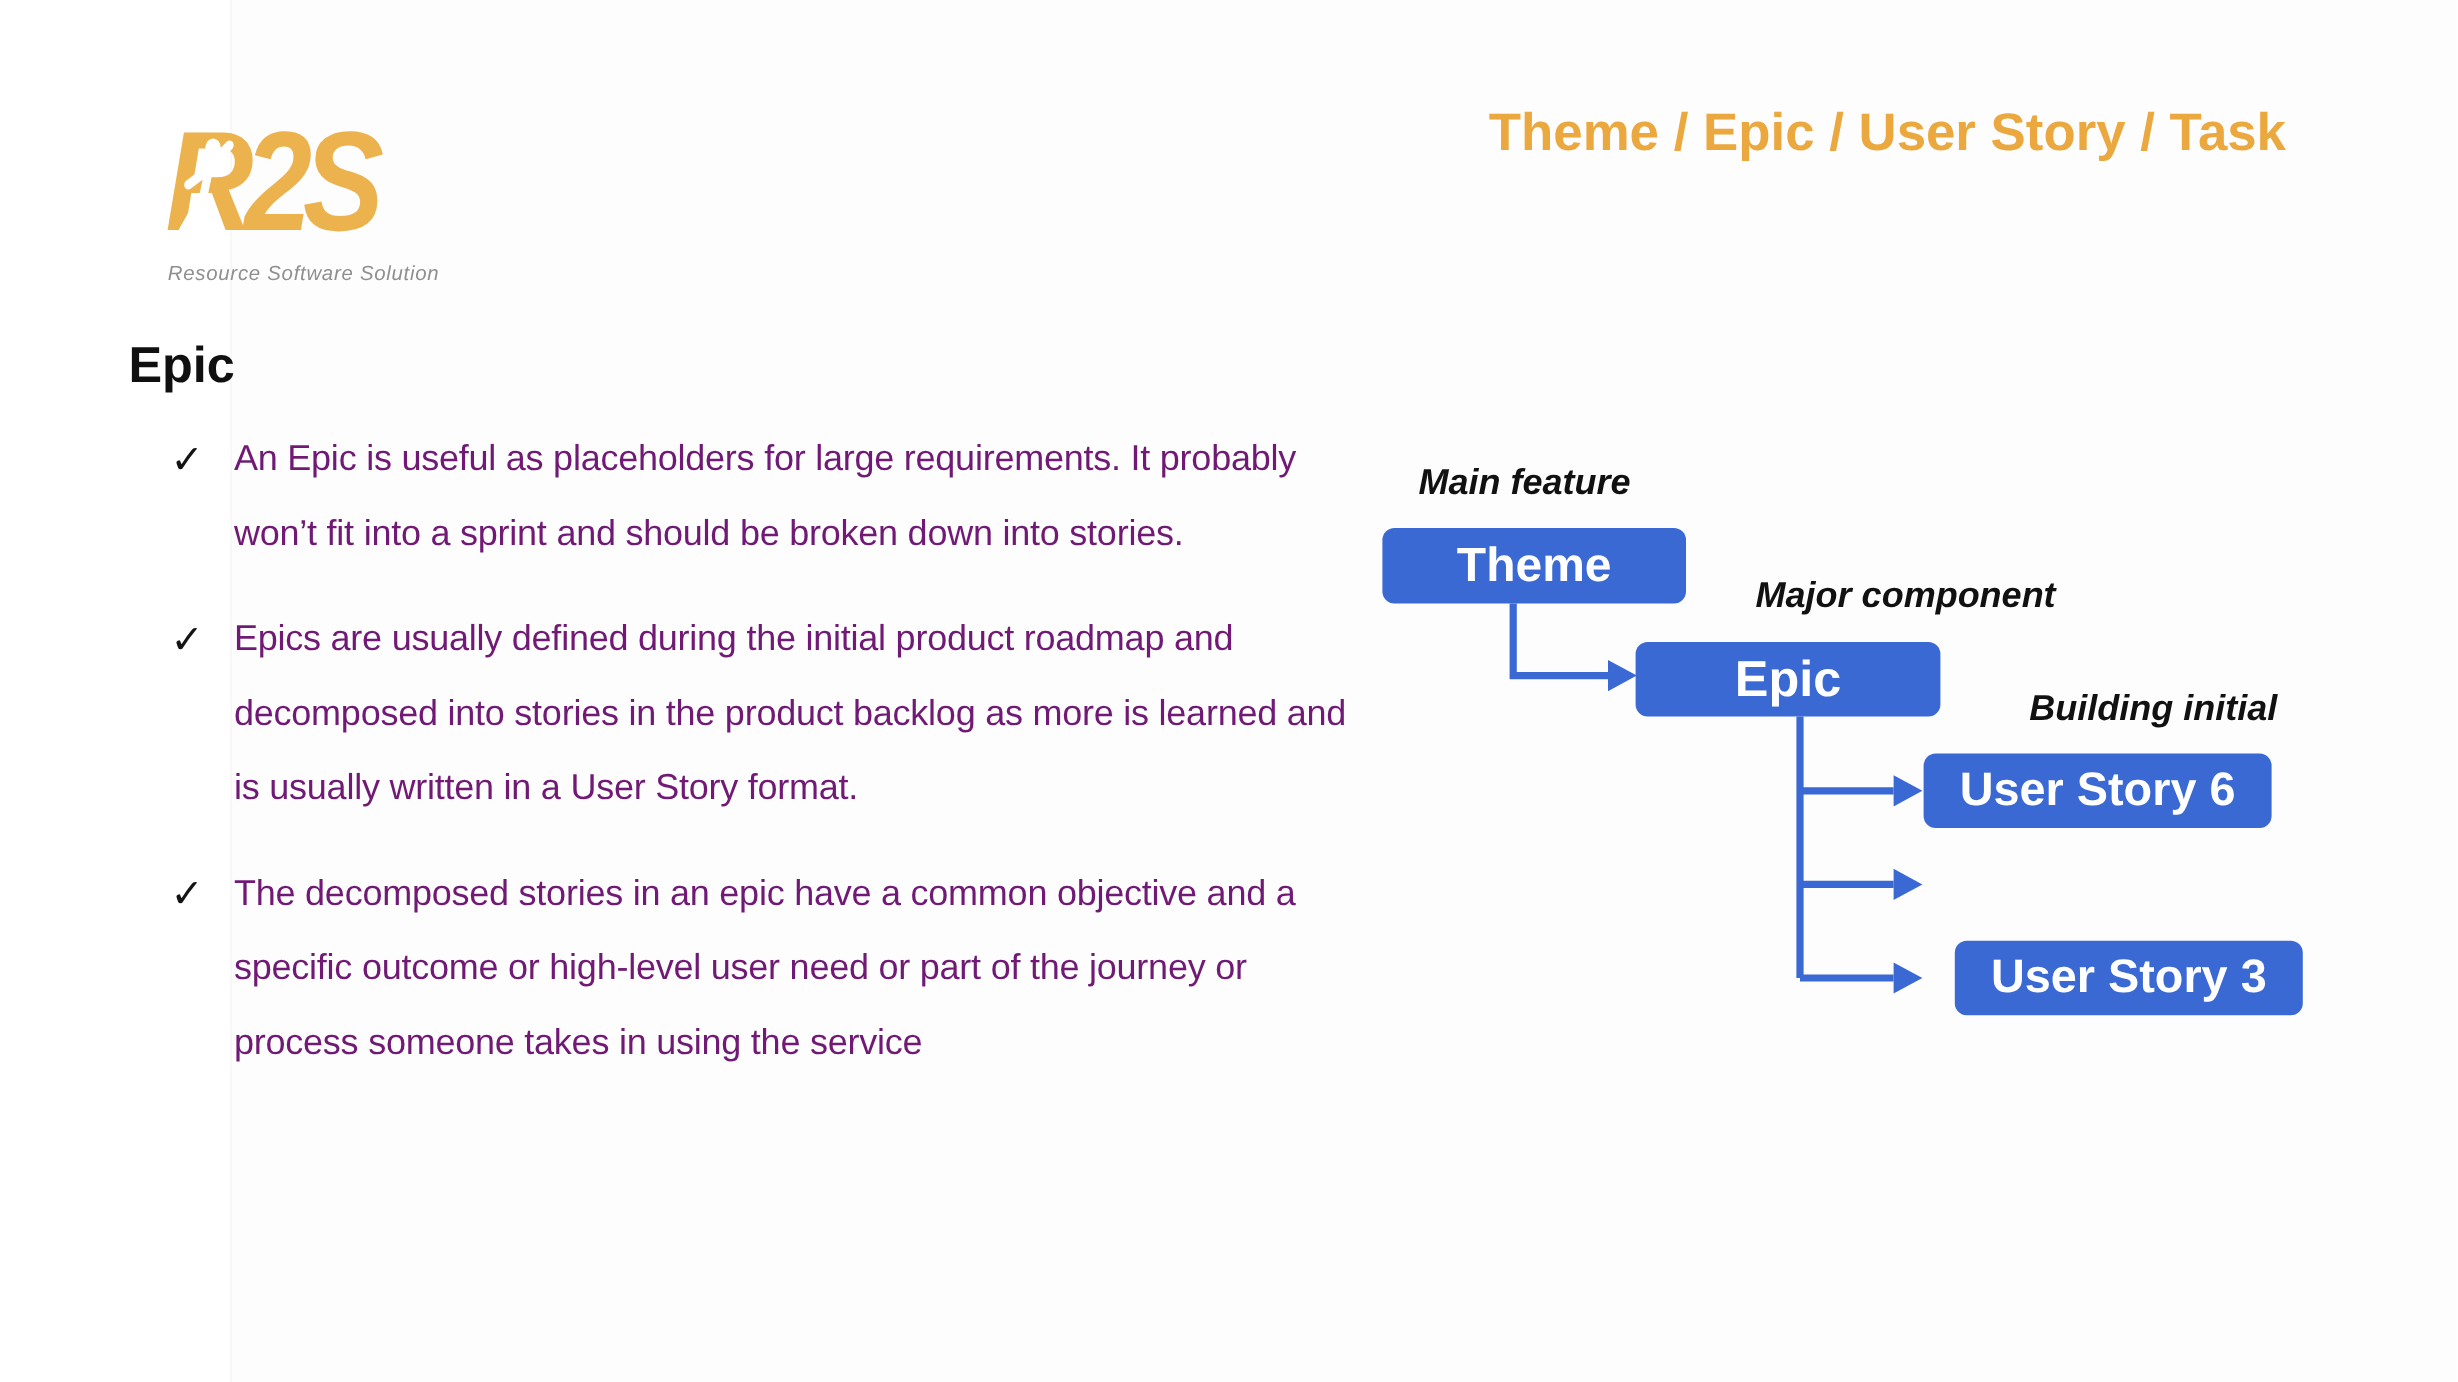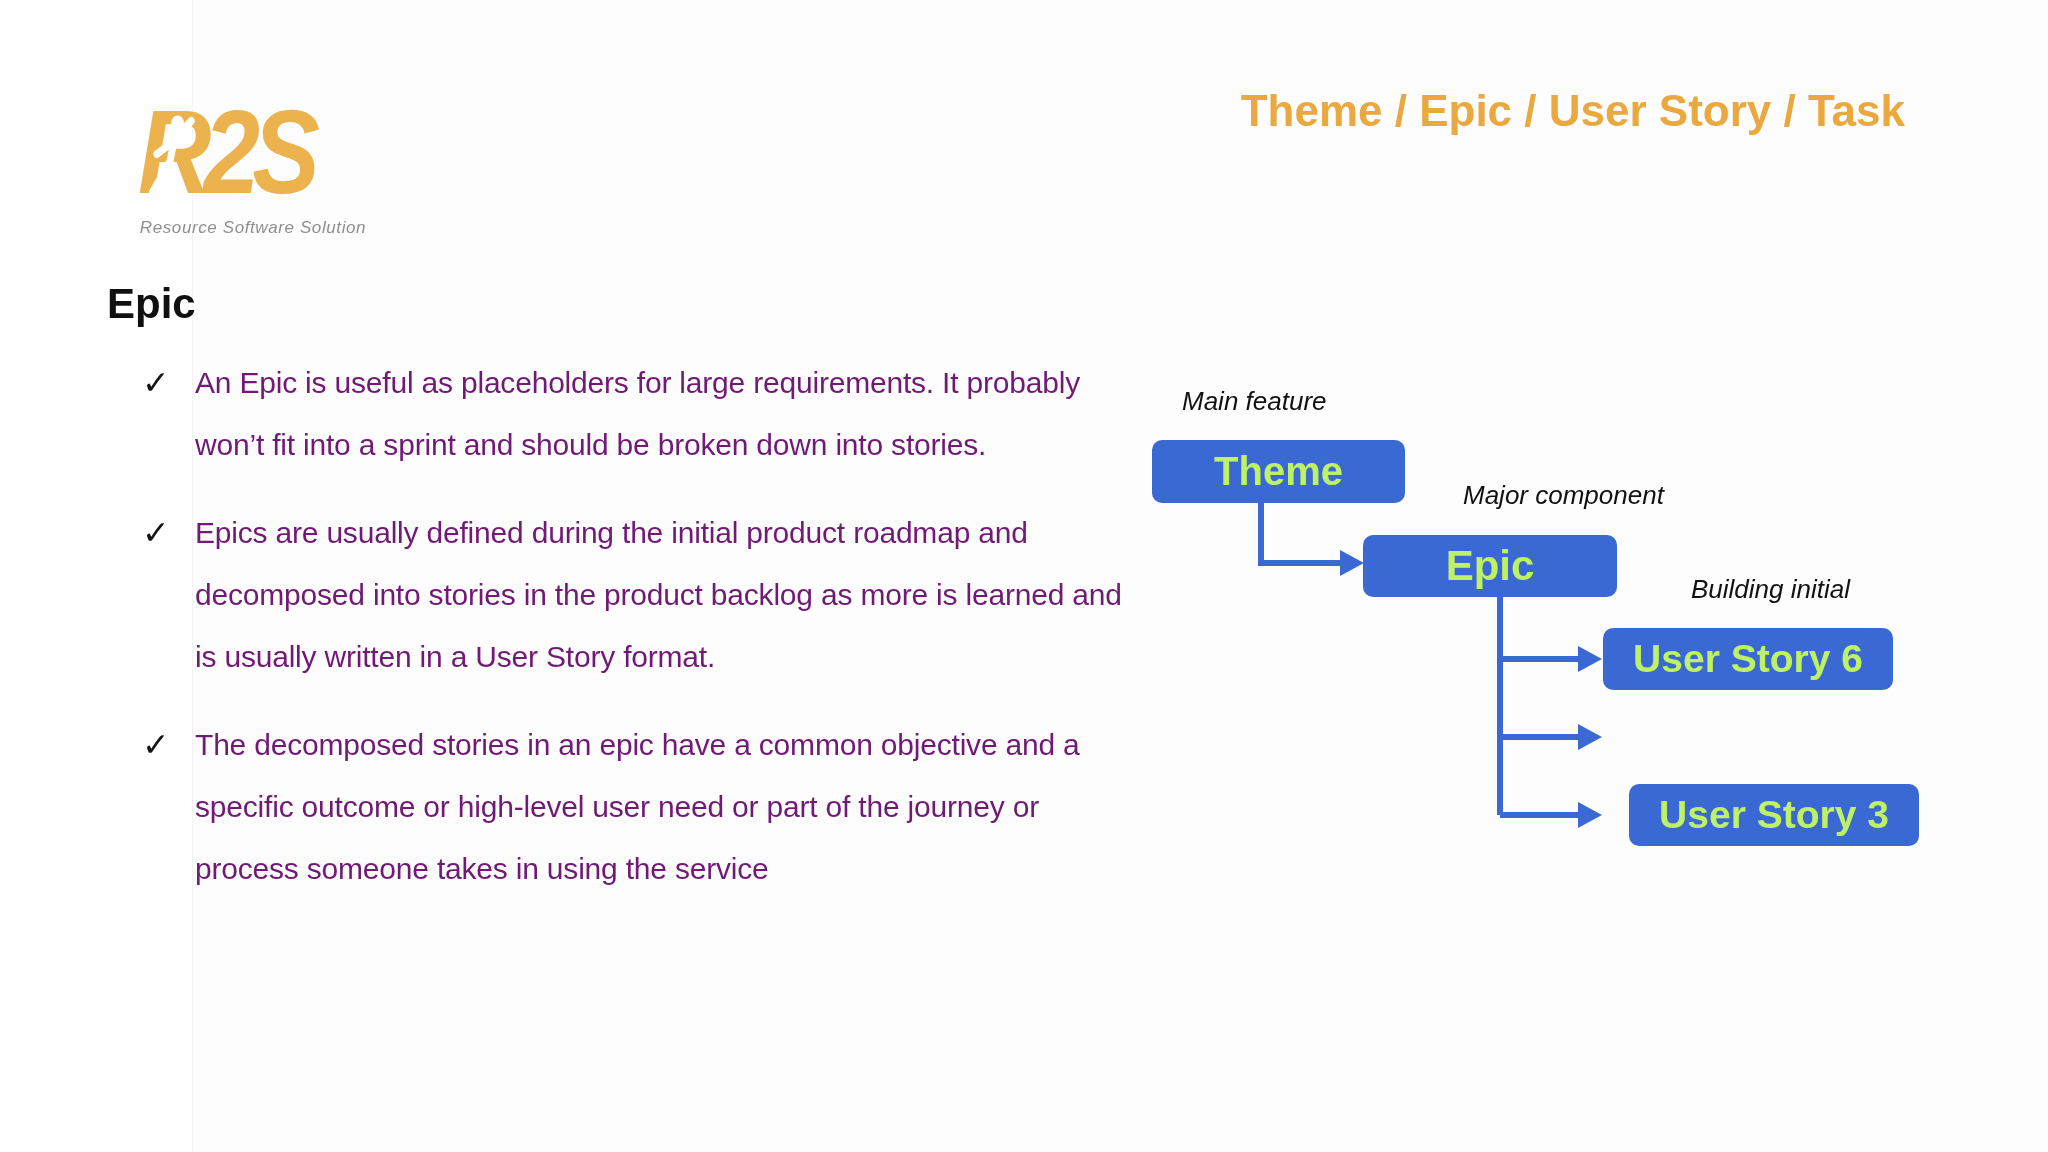--- a/index.html
+++ b/index.html
@@ -48,29 +48,29 @@
   .check {
     width: 53px; flex: 0 0 53px; font-family: "DejaVu Sans", sans-serif;
     font-size: 33px; line-height: 62px; color: #141414;
   }
   .btext { width: 930px; font-size: 30px; line-height: 62px; color: #701a75; letter-spacing: -0.2px; }
 
   
   .diagram { position: absolute; left: 1140px; top: 380px; width: 790px; height: 490px; }
   .diagram svg.connectors { position: absolute; left: 0; top: 0; }
   .dlabel {
-    position: absolute; font-size: 26px; font-weight: normal; font-style: italic;
+    position: absolute; font-size: 30px; font-weight: bold; font-style: italic;
     color: #111; white-space: nowrap;
   }
   .lbl-main { left: 42px; top: 6px; }
   .lbl-major { left: 323px; top: 100px; text-align: center; }
   .lbl-blocks { left: 551px; top: 194px; }
   .node {
     position: absolute; background: #3b69d3; border-radius: 10px;
-    color: #bef264; font-weight: bold; display: flex;
+    color: #ffffff; font-weight: bold; display: flex;
     align-items: center; justify-content: center; white-space: nowrap;
   }
   .node-theme { left: 12px;  top: 60px;  width: 253px; height: 63px; font-size: 40px; }
   .node-epic  { left: 223px; top: 155px; width: 254px; height: 62px; font-size: 42px; }
   .node-us    { left: 463px; width: 290px; height: 62px; font-size: 39px; }
   .node-us1 { top: 248px; }
   .node-us2 { top: 326px; }
   .node-us3 { top: 404px; margin-left: 26px; }
 </style>
 </head>

